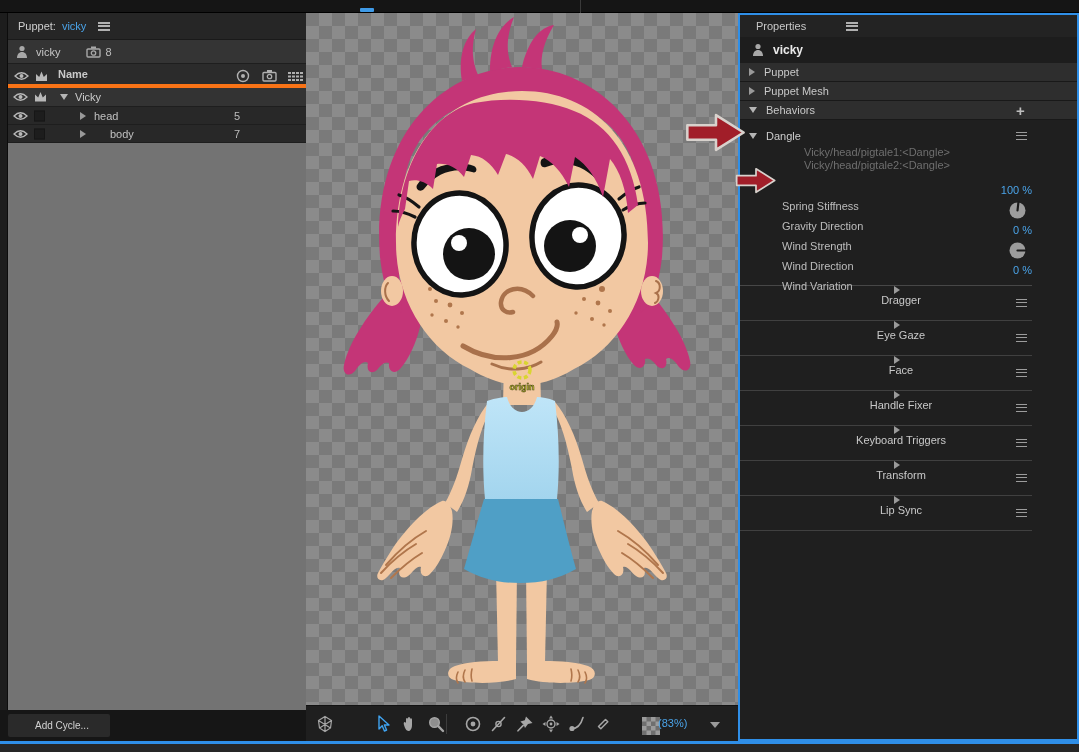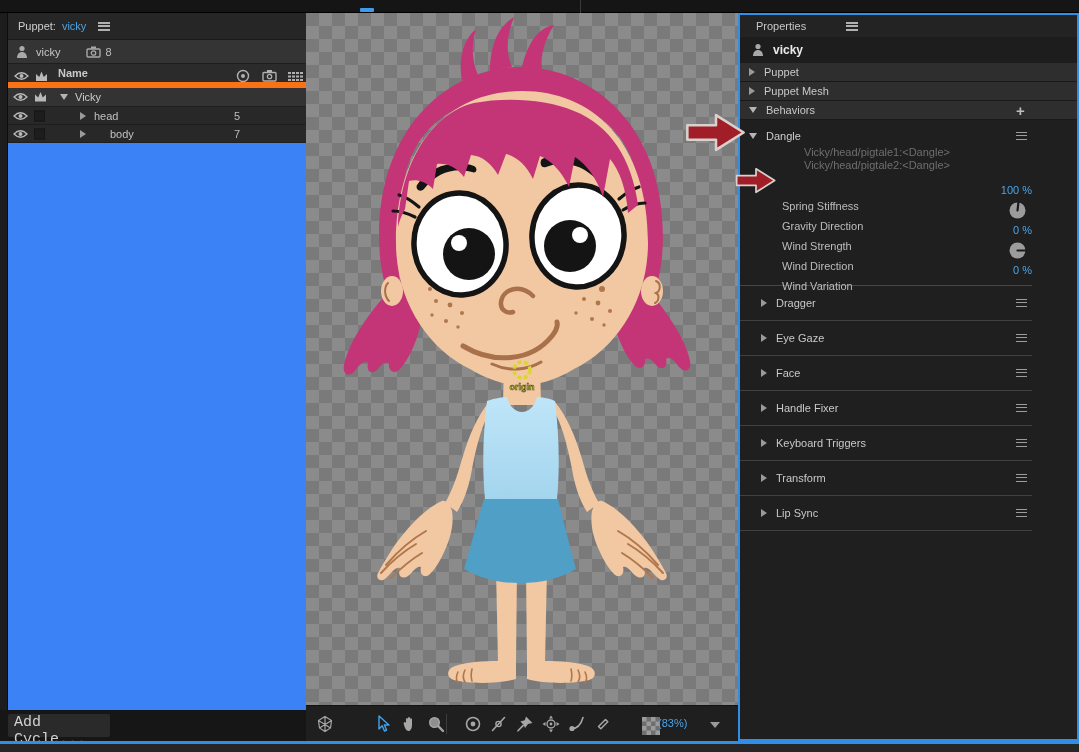--- a/index.html
+++ b/index.html
@@ -10,45 +10,45 @@
   #app { position:relative; width:1079px; height:752px; background:#1a1a1a; }
 
   
   #top-strip { left:0; top:0; width:1079px; height:13px; background:#151515; border-bottom:1px solid #000; }
   #top-strip .tabmark { position:absolute; left:360px; top:8px; width:14px; height:4px; background:#3f9be8; border-radius:1px; }
   #top-strip .tdivider { position:absolute; left:580px; top:0; width:1px; height:13px; background:#3a3a3a; }
 
   #left-rail { left:0; top:13px; width:8px; height:729px; background:#1d1d1d; border-right:1px solid #0c0c0c; }
 
   
-  #puppet-panel { left:8px; top:13px; width:298px; height:697px; background:#3b82f6; }
+  #puppet-panel { left:8px; top:13px; width:298px; height:697px; background:#737373; }
   #pp-header { height:27px; background:#262626; display:flex; align-items:center; padding-left:10px; gap:4px; border-bottom:1px solid #1a1a1a; }
   #pp-header .pname { color:#cfcfcf; }
   #pp-header .pval { color:#4aa3e8; margin-left:2px; }
   .menu-icon { display:inline-block; width:12px; height:9px; margin-left:8px;
     border-top:2px solid #b0b0b0; border-bottom:2px solid #b0b0b0; position:relative; }
   .menu-icon::after { content:""; position:absolute; left:0; top:1.5px; width:12px; height:2px; background:#b0b0b0; }
   #pp-puppet-row { height:24px; background:#343434; display:flex; align-items:center; border-bottom:1px solid #1e1e1e; }
   #pp-puppet-row .nm { color:#c6c6c6; margin-left:8px; }
   #pp-puppet-row .cnt { color:#bdbdbd; margin-left:4px; }
-  #pp-cols { height:24px; background:#2b2b2b; position:relative; display:flex; align-items:center; border-bottom:6px solid #f97316;text-decoration:underline; }
+  #pp-cols { height:24px; background:#2b2b2b; position:relative; display:flex; align-items:center; border-bottom:4px solid #f97316;text-decoration:underline; }
   #pp-cols .colname { position:absolute; left:50px; font-weight:bold; color:#c9c9c9; }
   .hdr-ic { position:absolute; top:5px; }
   .prow { position:relative; display:flex; align-items:center; border-bottom:1px solid #1e1e1e; }
   .prow .cell-eye { position:absolute; left:5px; top:50%; transform:translateY(-50%); }
   .prow .cell-2 { position:absolute; left:26px; top:50%; transform:translateY(-50%); }
   .prow .val { position:absolute; left:226px; color:#bdbdbd; }
   .caret { width:0; height:0; display:inline-block; }
   .caret.down { border-left:4.5px solid transparent; border-right:4.5px solid transparent; border-top:6px solid #b5b5b5; }
   .caret.right { border-top:4.5px solid transparent; border-bottom:4.5px solid transparent; border-left:6px solid #9a9a9a; }
   .swatch { width:11px; height:11px; background:#1d1d1d; border:1px solid #161616; }
   #bl-bar { left:0; top:710px; width:306px; height:31px; background:#161616; }
   #add-cycle-btn { position:absolute; left:8px; top:4px; width:102px; height:23px; background:#2a2a2a;
-    color:#d2d2d2; border:none; border-radius:2px; text-align:left; padding-left:6px; font-size:15px;
-    font-family:Liberation Mono, monospace; }
+    color:#d2d2d2; border:none; border-radius:2px; text-align:left; padding-left:27px; font-size:10px;
+    font-family:Liberation Sans, sans-serif; }
 
   
   #canvas { left:306px; top:13px; width:432px; height:692px;
     background-color:#7a7a7a;
     background-image:
       linear-gradient(45deg,#8b8b8b 25%,transparent 25%,transparent 75%,#8b8b8b 75%),
       linear-gradient(45deg,#8b8b8b 25%,transparent 25%,transparent 75%,#8b8b8b 75%);
     background-size:26px 26px; background-position:0 0,13px 13px; }
   #canvas svg { position:absolute; left:0; top:0; }
 
@@ -79,21 +79,21 @@
   #dangle-header .lbl { margin-left:9px; color:#cdcdcd; }
   #dh-row { height:20px; }
   #dh-row .lbl { margin-left:9px; color:#c9c9c9; }
   #dh-row .cnt { position:absolute; left:280px; color:#c9c9c9; }
   .handle-item { height:13px; line-height:13px; padding-left:64px; color:#6f6f6f; }
   .param { height:20px; position:relative; display:flex; align-items:center; padding-left:42px; }
   .param .pl { color:#bdbdbd;margin-top:32px; }
   .param .pv { position:absolute; right:45px; color:#4aa3e8; }
   .param .dial { position:absolute; left:268px; top:1px; }
   #dangle-sep { width:292px; height:1px; background:#474747; margin-top:5px; }
-  .behavior-row { height:35px; position:relative; display:flex; align-items:center; padding-left:21px; border-bottom:1px solid #404040; width:292px; }
+  .behavior-row { height:35px; position:relative; display:flex; align-items:center; padding-left:21px; border-bottom:1px solid #404040; width:292px;flex-direction:column; }
   .behavior-row .lbl { margin-left:9px; color:#c9c9c9; }
 
   .arrow-overlay { position:absolute; z-index:50; }
 </style>
 </head>
 <body>
 
 <div id="app">
 
   <div id="top-strip" class="abs">

